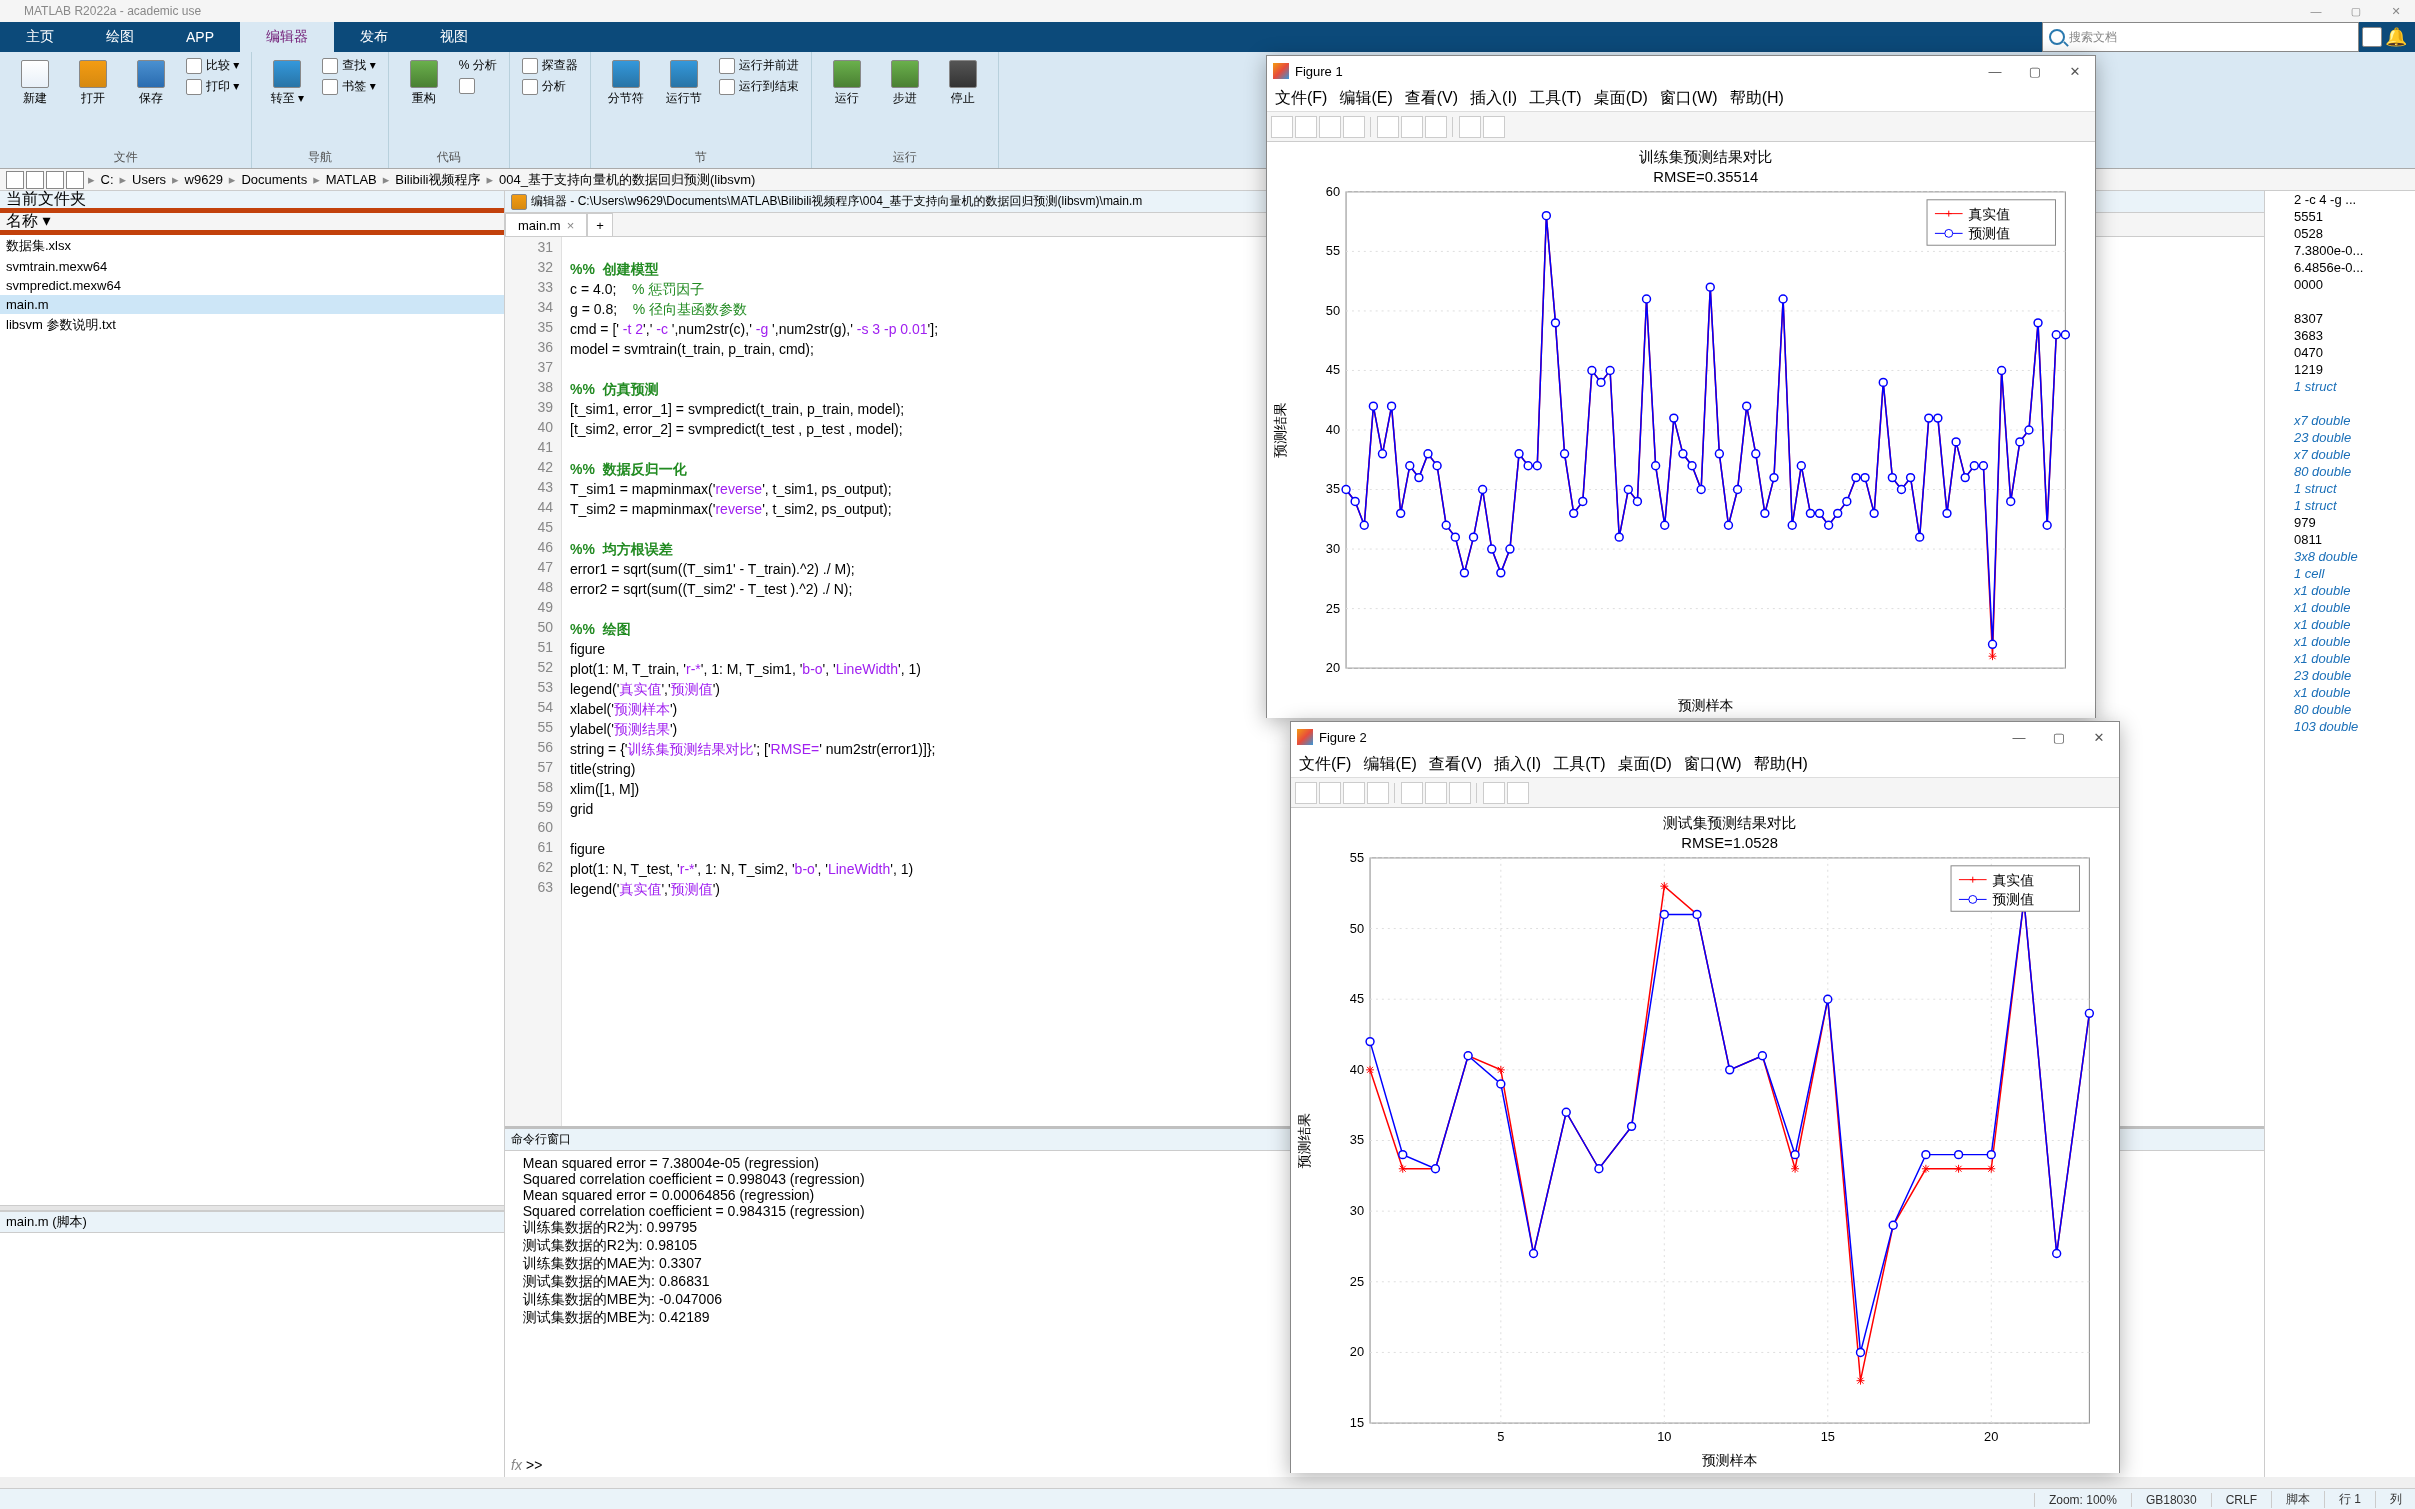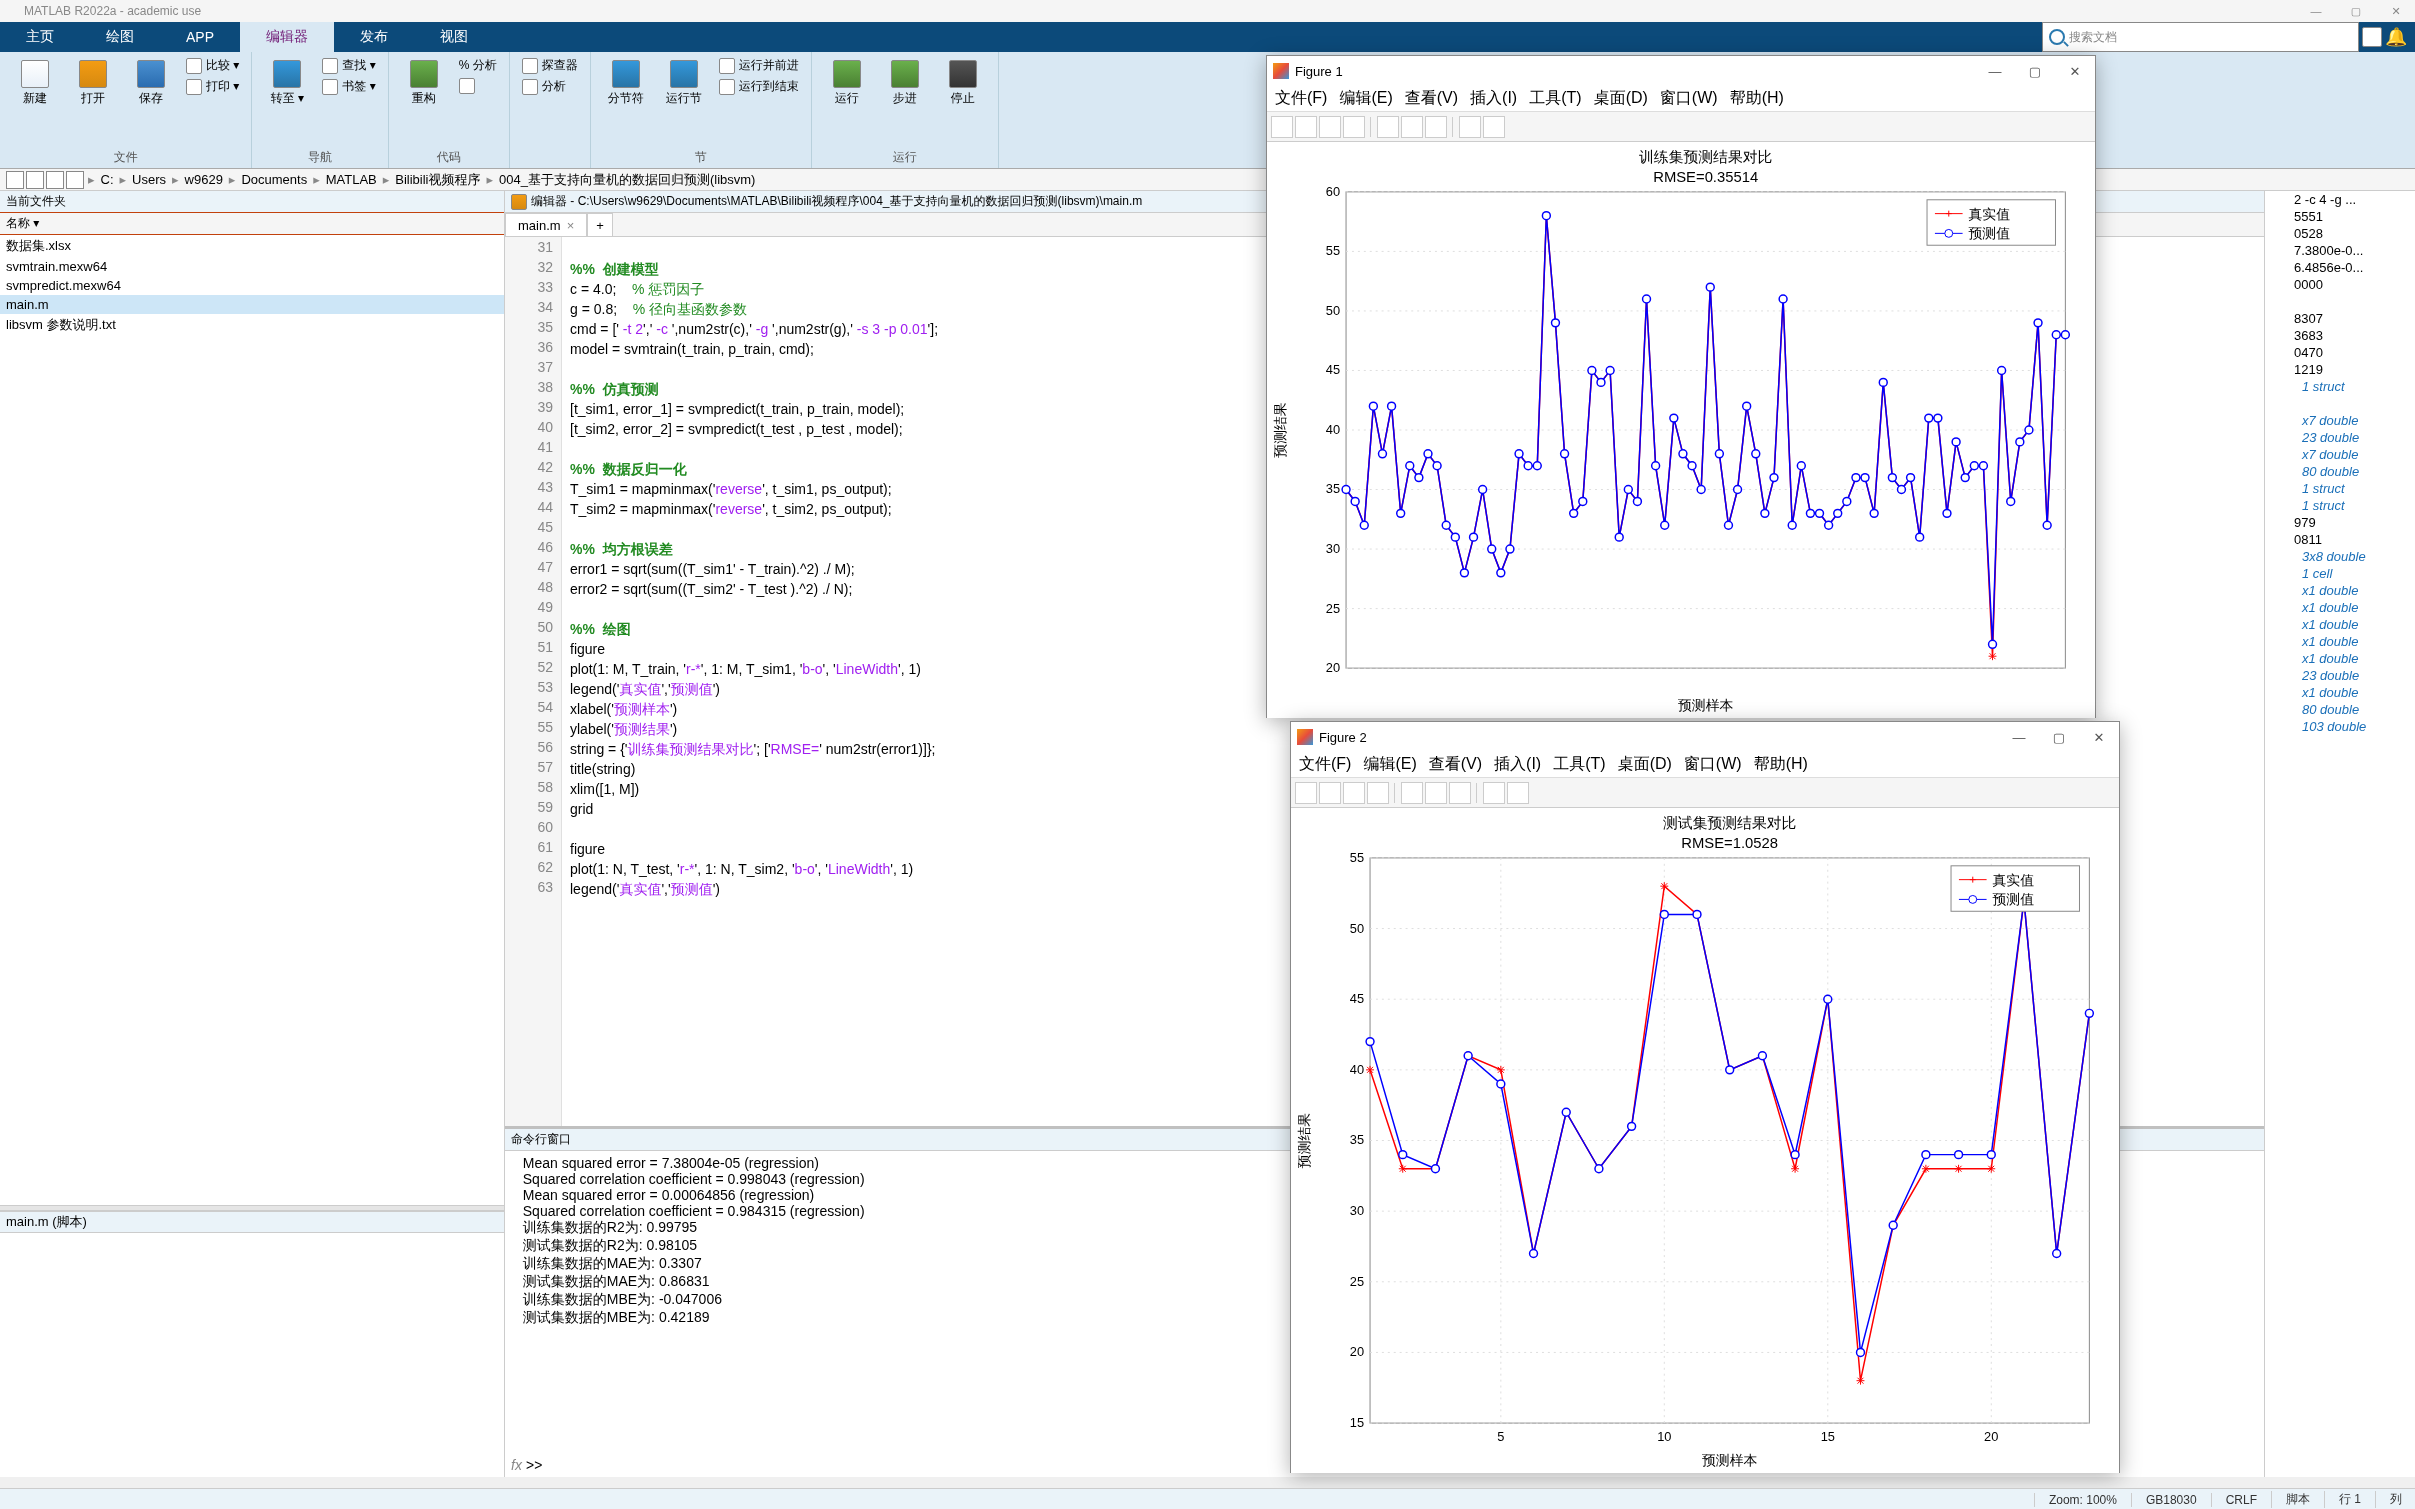--- a/index.html
+++ b/index.html
@@ -34,21 +34,21 @@
 
 
 .addressbar { height:22px; background:#f5f5f5; border-bottom:1px solid #ccc; display:flex; align-items:center; padding-left:6px; font-size:13px; }
 .addressbar .navico { width:18px; height:18px; margin-right:2px; background:#fff; border:1px solid #888; }
 .addressbar .crumb { padding:0 4px; }
 .addressbar .sep { color:#888; padding:0 2px; }
 
 
 .main { height:1286px; display:flex; }
 .left-panel { width:505px; background:#fff; border-right:1px solid #ccc; display:flex; flex-direction:column; }
-.left-panel .header { height:22px; background:#eaf3f9; border-bottom:1px solid #c2410c; font-size:12px; padding-left:6px; display:flex; align-items:center; }
+.left-panel .header { height:22px; background:#eaf3f9; border-bottom:5px solid #c2410c; font-size:16px; padding-left:6px; display:flex; align-items:center; }
 .left-panel .list { flex:1; overflow:auto; }
 .left-panel .item { padding:2px 6px; font-size:13px; }
 .left-panel .item.selected { background:#cde6f7; }
 .left-divider{ height:6px; background:#e5e5e5; border-top:1px solid #ccc; border-bottom:1px solid #ccc;}
 .left-panel .bottom-title { height:22px; background:#eaf3f9; border-top:1px solid #ccc; border-bottom:1px solid #ccc; padding-left:6px; display:flex; align-items:center; font-size:13px;}
 .left-panel .blist { }
 .left-panel .bitem { padding:2px 6px; font-size:13px; }
 
 .editor-area { flex:1; display:flex; flex-direction:column; }
 .editor-titlebar { height:22px; background:#eaf3f9; border-bottom:1px solid #ccc; display:flex; align-items:center; padding-left:6px; font-size:12px;}
@@ -67,21 +67,21 @@
 
 .cmd-area{height:351px;border-top:3px solid #c0c0c0;display:flex;flex-direction:column;}
 .cmd-title{height:22px;background:#eaf3f9;border-bottom:1px solid #ccc;padding-left:6px;display:flex;align-items:center;font-size:12px;}
 .cmd-body{flex:1;background:#fff;padding:4px 10px;font-family:Consolas,monospace;font-size:14px;overflow:auto;position:relative;}
 .cmd-body .fx{position:absolute;bottom:4px;left:6px;font-style:italic;color:#888;}
 .cmd-body .prompt{color:#000;}
 
 
 .right-panel{width:152px;background:#fff;border-left:1px solid #ccc;padding-left:23px;}
 .right-panel .row{padding:1px 6px;font-size:13px;}
-.right-panel .it{color:#1a6fb8;font-style:italic;margin-left:8px;}
+.right-panel .it{color:#1a6fb8;font-style:italic;}
 
 
 .figwin{position:absolute;background:#f0f0f0;border:1px solid #888;box-shadow:0 4px 20px rgba(0,0,0,0.3);}
 .figwin .figtitle{height:30px;background:#fff;display:flex;align-items:center;padding-left:6px;font-size:13px;}
 .figwin .figtitle .logo{width:16px;height:16px;background:linear-gradient(135deg,#f39c12,#e74c3c,#3498db);margin-right:6px;}
 .figwin .figtitle .wb{margin-left:auto;display:flex;}
 .figwin .figtitle .wbb{width:40px;height:30px;display:flex;align-items:center;justify-content:center;color:#555;}
 .figwin .figmenu{height:26px;background:#fff;display:flex;align-items:center;gap:12px;padding-left:8px;font-size:16px;border-bottom:1px solid #ddd;}
 .figwin .figtools{height:30px;background:#f5f5f5;display:flex;align-items:center;gap:2px;padding-left:4px;border-bottom:1px solid #ccc;}
 .figwin .tico{width:22px;height:22px;border:1px solid #ccc;background:#fff;}

